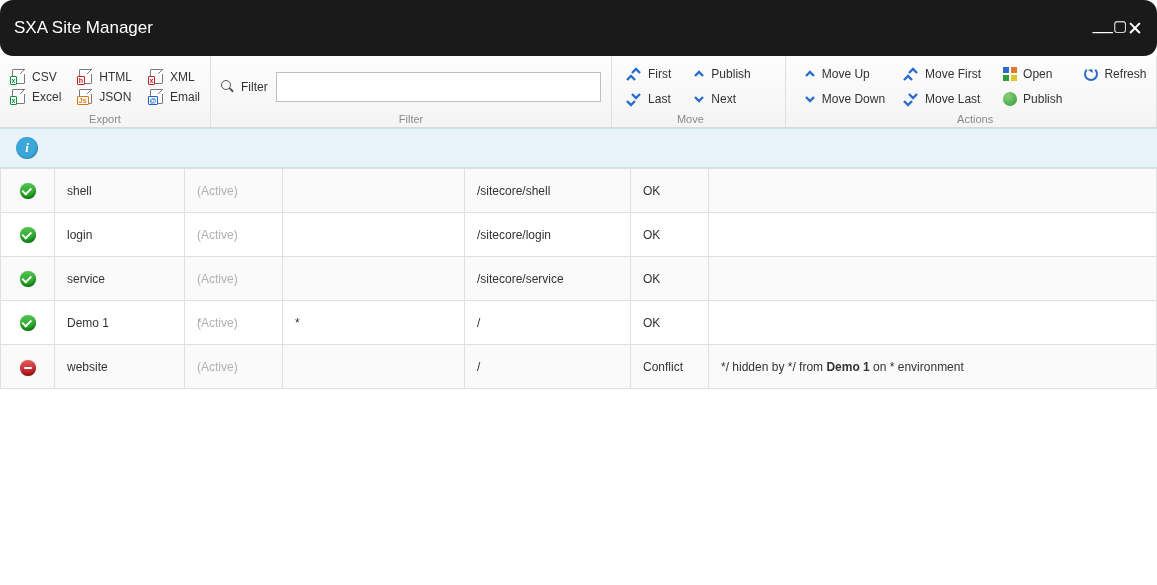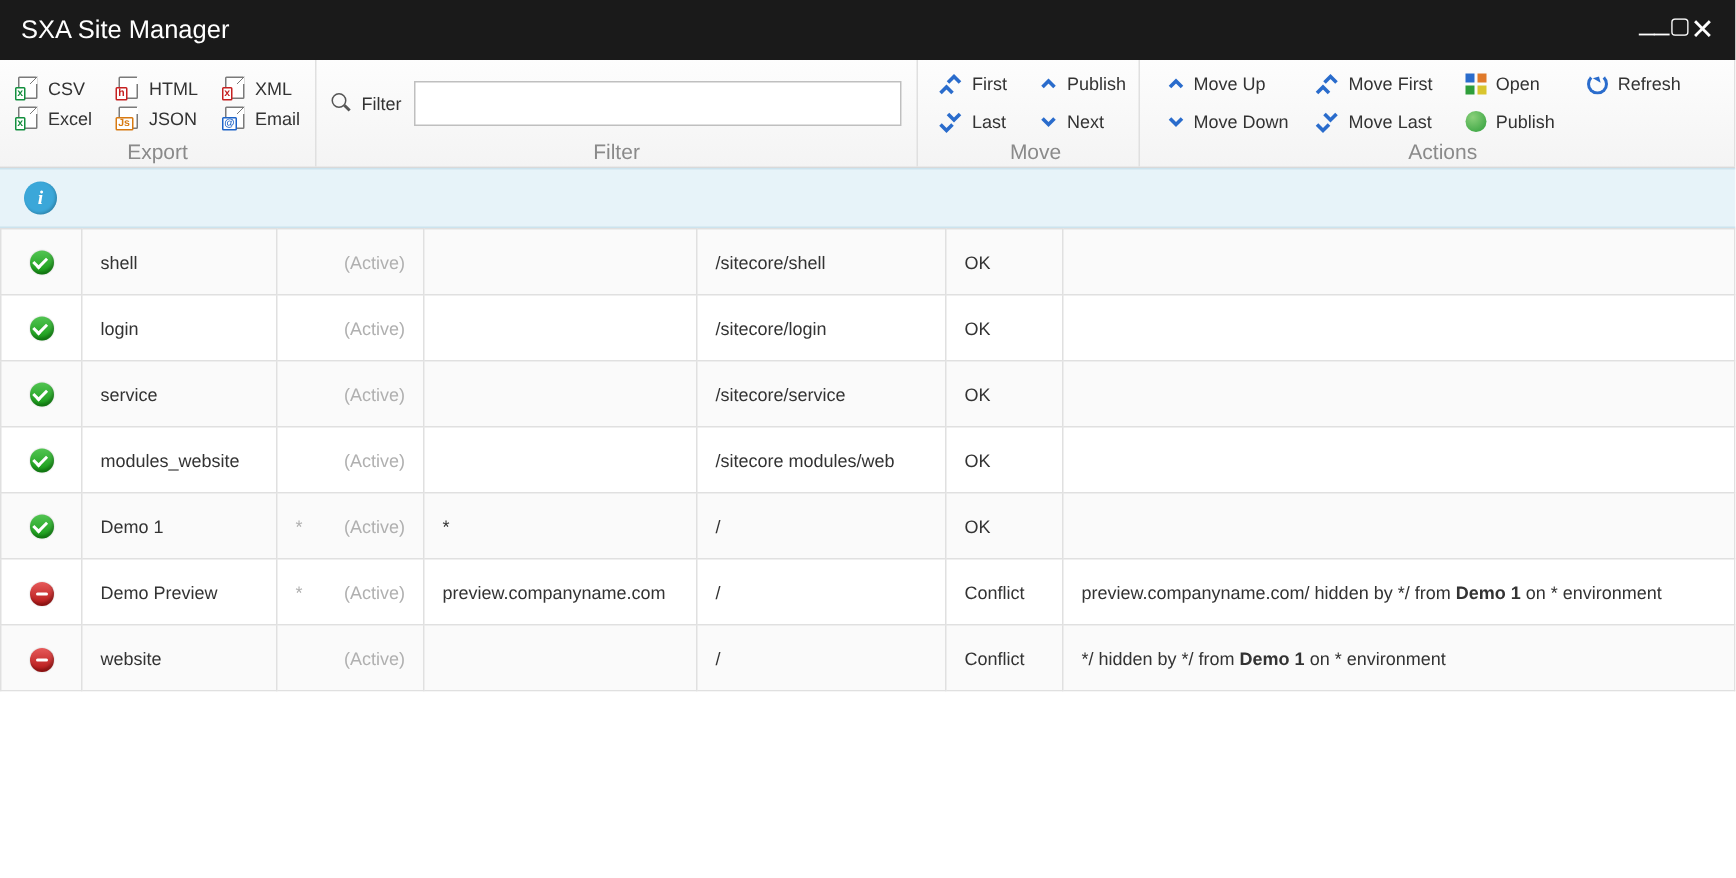--- a/index.html
+++ b/index.html
@@ -1,26 +1,26 @@
 <!DOCTYPE html>
 <html><head>
 <meta charset="utf-8">
 <style>
 * { box-sizing: border-box; margin: 0; padding: 0; }
 body { font-family: "Segoe UI", Arial, sans-serif; font-size: 12px; color: #333; background: #fff; width: 1157px; }
-.titlebar { background: #1a1a1a; color: #fff; height: 40px; display: flex; align-items: center; padding: 0 14px; justify-content: space-between; }
+.titlebar { background: #1a1a1a; color: #fff; height: 56px; display: flex; align-items: center; padding: 0 14px; justify-content: space-between; border-radius: 13px; }
 .titlebar-title { font-size: 17px; font-weight: 400; }
 .titlebar-controls { display: flex; gap: 0; }
 .titlebar-controls span { cursor: pointer; font-size: 18px; font-family: sans-serif; }
 .win-min { position: relative; top: -4px; }
 
 .ribbon { display: flex; background: linear-gradient(#fdfdfd, #f4f4f4); border-bottom: 1px solid #d9d9d9; min-height: 72px; }
 .ribbon-group { border-right: 1px solid #e0e0e0; display: flex; flex-direction: column; padding: 6px 10px 2px; }
 .ribbon-group-body { flex: 1; display: flex; align-items: center; }
-.ribbon-group-label { text-align: center; font-size: 14px; color: #8a8a8a; padding-top: 2px; }
+.ribbon-group-label { text-align: center; font-size: 11px; color: #8a8a8a; padding-top: 2px; }
 .exp-grid { display: grid; grid-template-columns: repeat(3, auto); gap: 4px 16px; }
 .ribbon-btn { display: flex; align-items: center; gap: 6px; font-size: 12px; color: #333; cursor: pointer; white-space: nowrap; }
 .pg-grid, .act-grid { display: grid; grid-template-columns: repeat(2, auto); gap: 6px 22px; }
 .act-grid { grid-template-columns: repeat(4, auto); }
 .filter-body { display: flex; align-items: center; gap: 8px; width: 380px; }
 .filter-input { flex: 1; height: 30px; border: 1px solid #bfbfbf; padding: 4px 8px; font-size: 13px; }
 
 .chev { width: 12px; height: 12px; stroke: #2a6ccc; stroke-width: 2.4; fill: none; }
 .chev.down { transform: rotate(180deg); }
 .dbl-chev { display: inline-flex; flex-direction: row; }
@@ -52,21 +52,21 @@
 .info-icon { width: 22px; height: 22px; border-radius: 50%; background: #3ba7d9; color: #fff; display: flex; align-items: center; justify-content: center; font-style: italic; font-family: Georgia, serif; font-weight: bold; font-size: 13px; box-shadow: inset -1px -1px 2px rgba(0,0,0,.2); }
 .info-text { line-height: 1.4; }
 .info-text b { font-weight: bold; }
 
 .grid { width: 100%; border-collapse: collapse; }
 .grid td { border: 1px solid #e0e0e0; padding: 0 12px; height: 44px; font-size: 12px; vertical-align: middle; }
 .grid tr:nth-child(odd) td { background: #fafafa; }
 .grid tr:nth-child(even) td { background: #fff; }
 .col-status { width: 54px; text-align: center; }
 .col-name { width: 130px; }
-.col-active { width: 98px; color: #b0b0b0; text-align: right; position: relative; }
+.col-active { width: 98px; color: #b0b0b0; position: relative; }
 .col-host { width: 182px; }
 .col-path { width: 166px; }
 .col-state { width: 78px; }
 .col-msg { }
 .wild { position: absolute; left: 12px; color: #b0b0b0; }
 
 .status-circle { width: 16px; height: 16px; border-radius: 50%; display: inline-flex; align-items: center; justify-content: center; box-shadow: inset -1px -2px 2px rgba(0,0,0,.25), 0 0 1px rgba(0,0,0,.3); }
 .status-ok { background: linear-gradient(#52c452, #149a14); }
 .status-ok::after { content:""; width:7px; height:4px; border-left:2px solid #fff; border-bottom:2px solid #fff; transform: rotate(-45deg) translate(0,-1px); }
 .status-err { background: linear-gradient(#e65a5a, #b31414); }
@@ -148,21 +148,21 @@
     <div class="ribbon-group-body filter-body">
       <div class="ribbon-btn">
         <span class="mag"></span>
         <span>Filter</span>
       </div>
       <input class="filter-input" type="text" value="" style="">
     </div>
     <div class="ribbon-group-label">Filter</div>
   </div>
 
-  <div class="ribbon-group" style="padding-left:18px;padding-right:8px;">
+  <div class="ribbon-group" style="padding-left:18px;padding-right:34px;">
     <div class="ribbon-group-body">
       <div class="pg-grid">
         <div class="ribbon-btn">
           <span class="dbl-chev vert">
             <svg class="chev" viewBox="0 0 12 12">
                 <polyline points="2,8 6,4 10,8"></polyline>
               </svg>
             <svg class="chev" viewBox="0 0 12 12">
                 <polyline points="2,8 6,4 10,8"></polyline>
               </svg>
@@ -287,44 +287,26 @@
         <td class="col-status"><span class="status-circle status-ok"></span></td>
         <td class="col-name">service</td>
         <td class="col-active"><span>(Active)</span></td>
         <td class="col-host"></td>
         <td class="col-path">/sitecore/service</td>
         <td class="col-state">OK</td>
         <td class="col-msg msg"></td>
       </tr>
       <tr>
         <td class="col-status"><span class="status-circle status-ok"></span></td>
-        <td class="col-name">modules_website</td>
-        <td class="col-active"><span>(Active)</span></td>
-        <td class="col-host"></td>
-        <td class="col-path">/sitecore modules/web</td>
-        <td class="col-state">OK</td>
-        <td class="col-msg msg"></td>
-      </tr>
-      <tr>
-        <td class="col-status"><span class="status-circle status-ok"></span></td>
         <td class="col-name">Demo 1</td>
         <td class="col-active"><span class="wild">*</span><span>(Active)</span></td>
         <td class="col-host">*</td>
         <td class="col-path">/</td>
         <td class="col-state">OK</td>
         <td class="col-msg msg"></td>
-      </tr>
-      <tr>
-        <td class="col-status"><span class="status-circle status-err"></span></td>
-        <td class="col-name">Demo Preview</td>
-        <td class="col-active"><span class="wild">*</span><span>(Active)</span></td>
-        <td class="col-host">preview.companyname.com</td>
-        <td class="col-path">/</td>
-        <td class="col-state">Conflict</td>
-        <td class="col-msg msg">preview.companyname.com/  hidden by */ from <b>Demo 1</b> on * environment</td>
       </tr>
       <tr>
         <td class="col-status"><span class="status-circle status-err"></span></td>
         <td class="col-name">website</td>
         <td class="col-active"><span>(Active)</span></td>
         <td class="col-host"></td>
         <td class="col-path">/</td>
         <td class="col-state">Conflict</td>
         <td class="col-msg msg">*/  hidden by */ from <b>Demo 1</b> on * environment</td>
       </tr>

